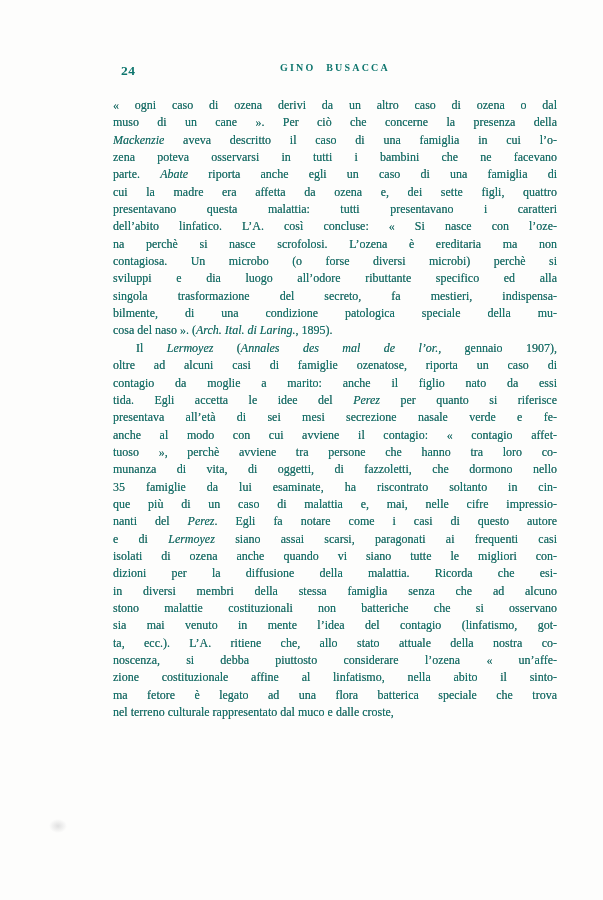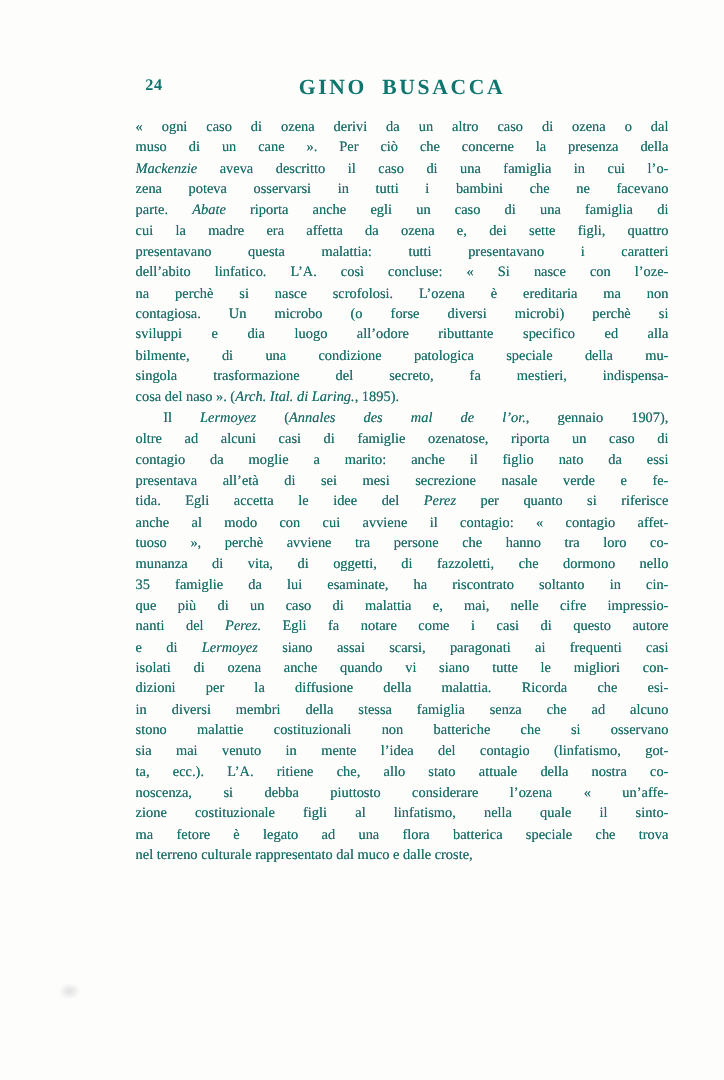--- a/index.html
+++ b/index.html
@@ -28,21 +28,21 @@
     left: 8px;
     top: 1px;
     font-weight: bold;
     font-size: 13.5px;
     letter-spacing: 0.5px;
   }
   .running {
     display: block;
     text-align: center;
     font-weight: bold;
-    font-size: 18px;
+    font-size: 10px;
     letter-spacing: 2.2px;
     word-spacing: 6px;
   }
   .body {
     position: absolute;
     left: 113px;
     top: 97px;
     width: 444px;
     font-size: 12px;
     line-height: 17.35px;
@@ -85,41 +85,41 @@
       <div class="line fill"><span>muso di un cane ». Per ciò che concerne la presenza della</span></div>
       <div class="line fill"><i>Mackenzie</i><span> aveva descritto il caso di una famiglia in cui l’o-</span></div>
       <div class="line fill"><span>zena poteva osservarsi in tutti i bambini che ne facevano</span></div>
       <div class="line fill"><span>parte. </span><i>Abate</i><span> riporta anche egli un caso di una famiglia di</span></div>
       <div class="line fill"><span>cui la madre era affetta da ozena e, dei sette figli, quattro</span></div>
       <div class="line fill"><span>presentavano questa malattia: tutti presentavano i caratteri</span></div>
       <div class="line fill"><span>dell’abito linfatico. L’A. così concluse: « Si nasce con l’oze-</span></div>
       <div class="line fill"><span>na perchè si nasce scrofolosi. L’ozena è ereditaria ma non</span></div>
       <div class="line fill"><span>contagiosa. Un microbo (o forse diversi microbi) perchè si</span></div>
       <div class="line fill"><span>sviluppi e dia luogo all’odore ributtante specifico ed alla</span></div>
+      <div class="line fill"><span>singola trasformazione del secreto, fa mestieri, indispensa-</span></div>
       <div class="line fill"><span>bilmente, di una condizione patologica speciale della mu-</span></div>
-      <div class="line fill"><span>singola trasformazione del secreto, fa mestieri, indispensa-</span></div>
       <div class="line"><span>cosa del naso ». (</span><i>Arch. Ital. di Laring.</i><span>, 1895).</span></div>
       <div class="line fill indent"><span>Il </span><i>Lermoyez</i><span> (</span><i>Annales des mal de l’or.</i><span>, gennaio 1907),</span></div>
       <div class="line fill"><span>oltre ad alcuni casi di famiglie ozenatose, riporta un caso di</span></div>
       <div class="line fill"><span>contagio da moglie a marito: anche il figlio nato da essi</span></div>
+      <div class="line fill"><span>tida. Egli accetta le idee del </span><i>Perez</i><span> per quanto si riferisce</span></div>
       <div class="line fill"><span>presentava all’età di sei mesi secrezione nasale verde e fe-</span></div>
-      <div class="line fill"><span>tida. Egli accetta le idee del </span><i>Perez</i><span> per quanto si riferisce</span></div>
       <div class="line fill"><span>anche al modo con cui avviene il contagio: « contagio affet-</span></div>
       <div class="line fill"><span>tuoso », perchè avviene tra persone che hanno tra loro co-</span></div>
       <div class="line fill"><span>munanza di vita, di oggetti, di fazzoletti, che dormono nello</span></div>
       <div class="line fill"><span>35 famiglie da lui esaminate, ha riscontrato soltanto in cin-</span></div>
       <div class="line fill"><span>que più di un caso di malattia e, mai, nelle cifre impressio-</span></div>
       <div class="line fill"><span>nanti del </span><i>Perez</i><span>. Egli fa notare come i casi di questo autore</span></div>
       <div class="line fill"><span>e di </span><i>Lermoyez</i><span> siano assai scarsi, paragonati ai frequenti casi</span></div>
       <div class="line fill"><span>isolati di ozena anche quando vi siano tutte le migliori con-</span></div>
       <div class="line fill"><span>dizioni per la diffusione della malattia. Ricorda che esi-</span></div>
       <div class="line fill"><span>in diversi membri della stessa famiglia senza che ad alcuno</span></div>
       <div class="line fill"><span>stono malattie costituzionali non batteriche che si osservano</span></div>
       <div class="line fill"><span>sia mai venuto in mente l’idea del contagio (linfatismo, got-</span></div>
       <div class="line fill"><span>ta, ecc.). L’A. ritiene che, allo stato attuale della nostra co-</span></div>
       <div class="line fill"><span>noscenza, si debba piuttosto considerare l’ozena « un’affe-</span></div>
-      <div class="line fill"><span>zione costituzionale figli al linfatismo, nella quale il sinto-</span></div>
+      <div class="line fill"><span>zione costituzionale affine al linfatismo, nella abito il sinto-</span></div>
       <div class="line fill"><span>ma fetore è legato ad una flora batterica speciale che trova</span></div>
       <div class="line"><span>nel terreno culturale rappresentato dal muco e dalle croste,</span></div>
     </div>
 
   <div class="smudge"></div>
 </div>
 
 </body></html>

